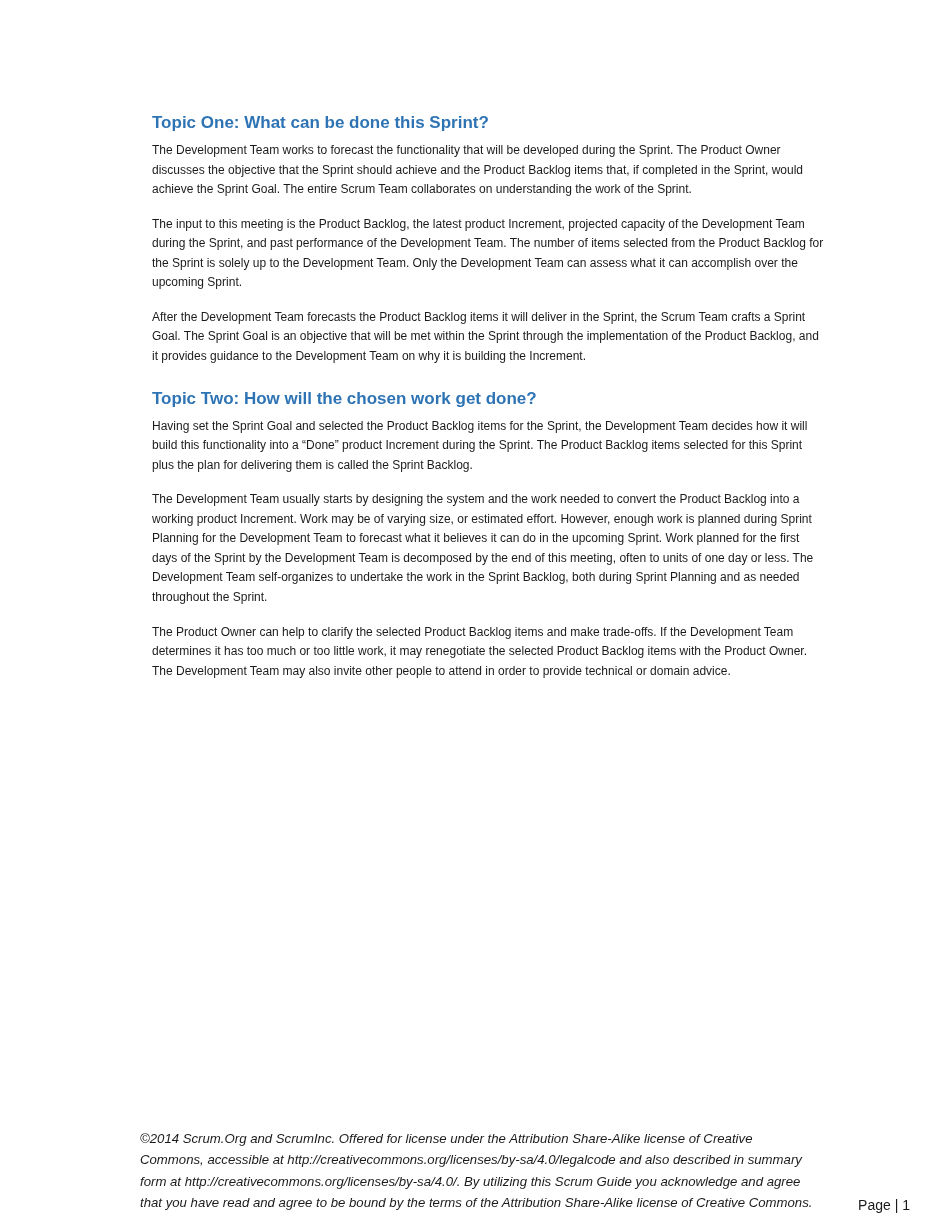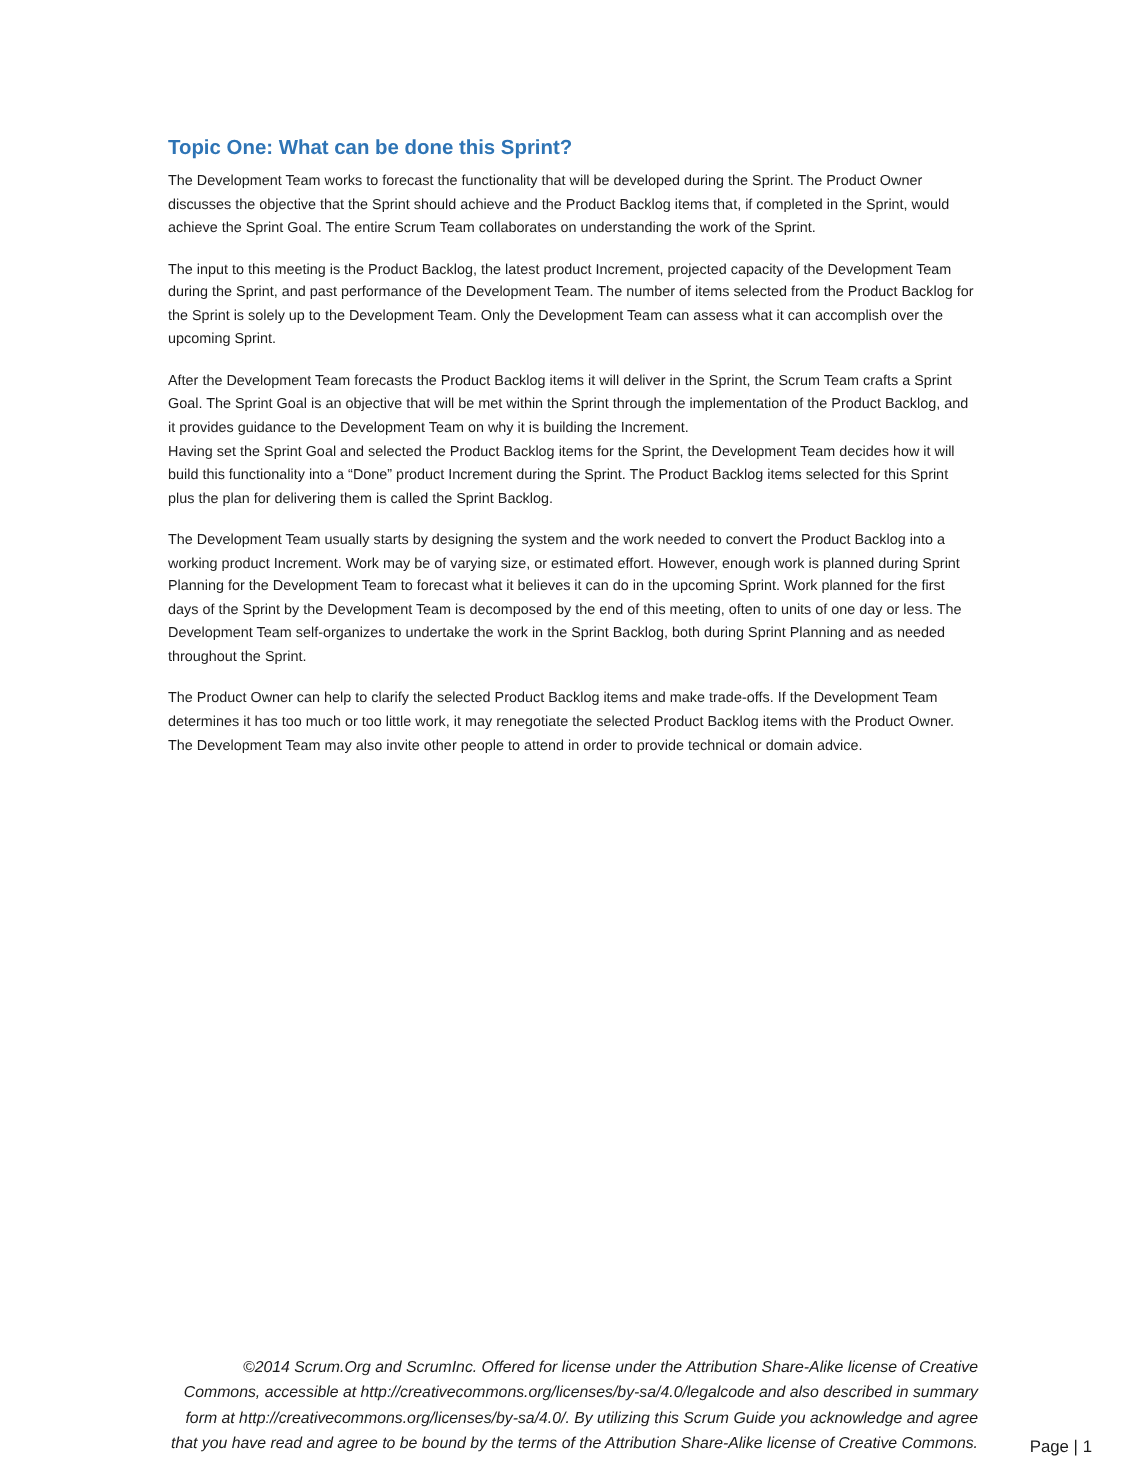--- a/index.html
+++ b/index.html
@@ -13,21 +13,21 @@
   }
   .page {
     position: relative;
     width: 950px;
     height: 1230px;
     background: #ffffff;
     overflow: hidden;
   }
   .content {
     position: absolute;
-    left: 140px;
+    left: 152px;
     top: 112px;
     width: 675px;
   }
   .section-heading {
     color: #2E74B5;
     font-size: 17px;
     font-weight: bold;
     line-height: 1.3;
     margin: 0 0 7px 0;
   }
@@ -42,21 +42,20 @@
     text-align: left;
   }
   .section .body-paragraph:last-child {
     margin-bottom: 0;
   }
   .footer {
     position: absolute;
     left: 140px;
     top: 1128px;
     width: 770px;
-    text-align: right;
   }
   .license-text {
     font-style: italic;
     font-size: 13.2px;
     line-height: 1.62;
     color: #1b1b1b;
     width: 675px;
   }
   .page-number {
     position: absolute;
@@ -76,20 +75,21 @@
   <div class="content">
 
     <div class="section">
       <h2 class="section-heading">Topic One: What can be done this Sprint?</h2>
       <p class="body-paragraph">The Development Team works to forecast the functionality that will be developed during the Sprint. The Product Owner discusses the objective that the Sprint should achieve and the Product Backlog items that, if completed in the Sprint, would achieve the Sprint Goal. The entire Scrum Team collaborates on understanding the work of the Sprint.</p>
       <p class="body-paragraph">The input to this meeting is the Product Backlog, the latest product Increment, projected capacity of the Development Team during the Sprint, and past performance of the Development Team. The number of items selected from the Product Backlog for the Sprint is solely up to the Development Team. Only the Development Team can assess what it can accomplish over the upcoming Sprint.</p>
       <p class="body-paragraph">After the Development Team forecasts the Product Backlog items it will deliver in the Sprint, the Scrum Team crafts a Sprint Goal. The Sprint Goal is an objective that will be met within the Sprint through the implementation of the Product Backlog, and it provides guidance to the Development Team on why it is building the Increment.</p>
     </div>
 
     <div class="section">
+      <h2 class="section-heading">Topic Two: How will the chosen work get done?</h2>
       <p class="body-paragraph">Having set the Sprint Goal and selected the Product Backlog items for the Sprint, the Development Team decides how it will build this functionality into a “Done” product Increment during the Sprint. The Product Backlog items selected for this Sprint plus the plan for delivering them is called the Sprint Backlog.</p>
       <p class="body-paragraph">The Development Team usually starts by designing the system and the work needed to convert the Product Backlog into a working product Increment. Work may be of varying size, or estimated effort. However, enough work is planned during Sprint Planning for the Development Team to forecast what it believes it can do in the upcoming Sprint. Work planned for the first days of the Sprint by the Development Team is decomposed by the end of this meeting, often to units of one day or less. The Development Team self-organizes to undertake the work in the Sprint Backlog, both during Sprint Planning and as needed throughout the Sprint.</p>
       <p class="body-paragraph">The Product Owner can help to clarify the selected Product Backlog items and make trade-offs. If the Development Team determines it has too much or too little work, it may renegotiate the selected Product Backlog items with the Product Owner. The Development Team may also invite other people to attend in order to provide technical or domain advice.</p>
     </div>
 
   </div>
 
   <div class="footer">
     <p class="license-text">©2014 Scrum.Org and ScrumInc. Offered for license under the Attribution Share-Alike license of Creative Commons, accessible at http://creativecommons.org/licenses/by-sa/4.0/legalcode and also described in summary form at http://creativecommons.org/licenses/by-sa/4.0/. By utilizing this Scrum Guide you acknowledge and agree that you have read and agree to be bound by the terms of the Attribution Share-Alike license of Creative Commons.</p>
     <span class="page-number">Page | 1</span>

